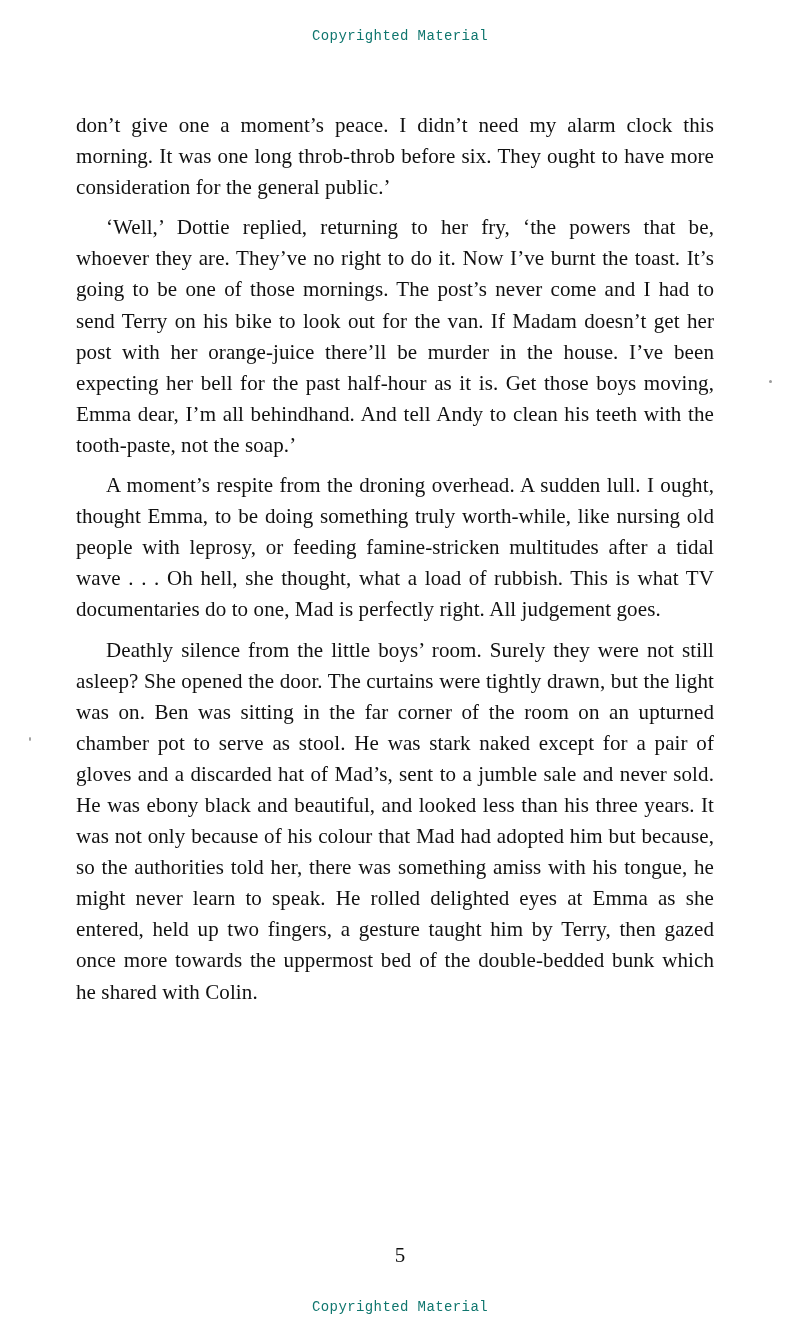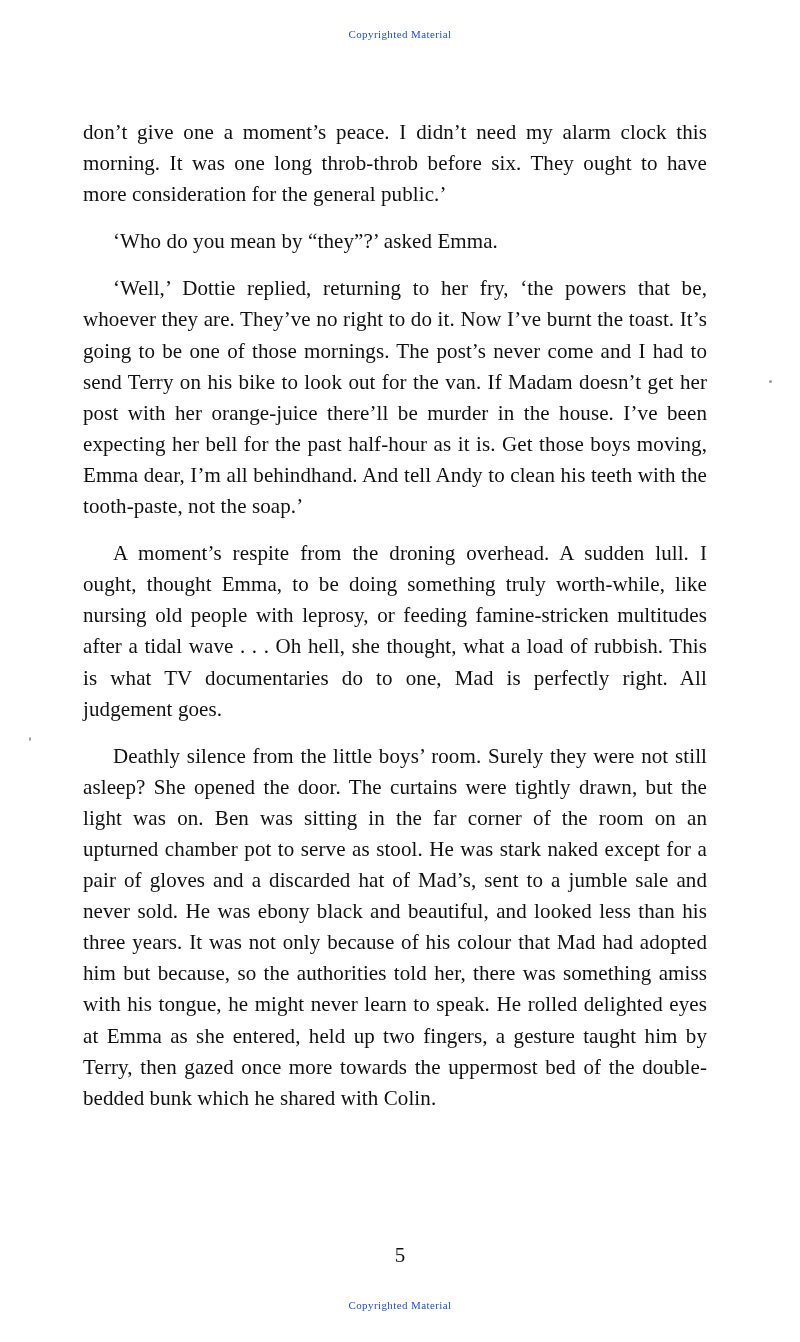--- a/index.html
+++ b/index.html
@@ -14,39 +14,39 @@
     background: #ffffff;
     overflow: hidden;
     font-family: "Liberation Serif", serif;
     color: #111111;
   }
   .notice {
     position: absolute;
     left: 0;
     width: 100%;
     text-align: center;
-    font-family: Liberation Serif, serif;
-    font-size: 11px;
+    font-family: Liberation Mono, monospace;
+    font-size: 14px;
     letter-spacing: 0.4px;
-    color: #1d4ed8;
+    color: #0f766e;
   }
   .notice.top    { top: 28px; }
   .notice.bottom { top: 1299px; }
   .body-text {
     position: absolute;
     top: 101px;
     left: 67px;
     width: 656px;
     font-size: 21px;
     line-height: 31.1px;
     text-align: justify;
     letter-spacing: 0.1px;
   }
   .para {
-    margin: 16px;
+    margin: 9px;
     padding: 0;
   }
   .para.indent {
     text-indent: 30px;
   }
   .page-number {
     position: absolute;
     top: 1243px;
     left: 0;
     width: 100%;
@@ -64,21 +64,20 @@
   .speck.left  { top: 737px; left: 29px;  width: 2px; height: 4px; }
 </style>
 </head>
 <body>
 
 <div class="page">
   <div class="notice top">Copyrighted Material</div>
 
   <div class="body-text">
       <p class="para">don’t give one a moment’s peace. I didn’t need my alarm clock this morning. It was one long throb-throb before six. They ought to have more consideration for the general public.’</p>
-      <p class="para indent">‘Who do you mean by “they”?’ asked Emma.</p>
       <p class="para indent">‘Well,’ Dottie replied, returning to her fry, ‘the powers that be, whoever they are. They’ve no right to do it. Now I’ve burnt the toast. It’s going to be one of those mornings. The post’s never come and I had to send Terry on his bike to look out for the van. If Madam doesn’t get her post with her orange-juice there’ll be murder in the house. I’ve been expecting her bell for the past half-hour as it is. Get those boys moving, Emma dear, I’m all behindhand. And tell Andy to clean his teeth with the tooth-paste, not the soap.’</p>
       <p class="para indent">A moment’s respite from the droning overhead. A sudden lull. I ought, thought Emma, to be doing something truly worth-while, like nursing old people with leprosy, or feeding famine-stricken multitudes after a tidal wave . . . Oh hell, she thought, what a load of rubbish. This is what TV documentaries do to one, Mad is perfectly right. All judgement goes.</p>
       <p class="para indent">Deathly silence from the little boys’ room. Surely they were not still asleep? She opened the door. The curtains were tightly drawn, but the light was on. Ben was sitting in the far corner of the room on an upturned chamber pot to serve as stool. He was stark naked except for a pair of gloves and a discarded hat of Mad’s, sent to a jumble sale and never sold. He was ebony black and beautiful, and looked less than his three years. It was not only because of his colour that Mad had adopted him but because, so the authorities told her, there was something amiss with his tongue, he might never learn to speak. He rolled delighted eyes at Emma as she entered, held up two fingers, a gesture taught him by Terry, then gazed once more towards the uppermost bed of the double-bedded bunk which he shared with Colin.</p>
     </div>
 
   <div class="page-number">5</div>
 
   <div class="notice bottom">Copyrighted Material</div>
 
   <span class="speck right"></span>

